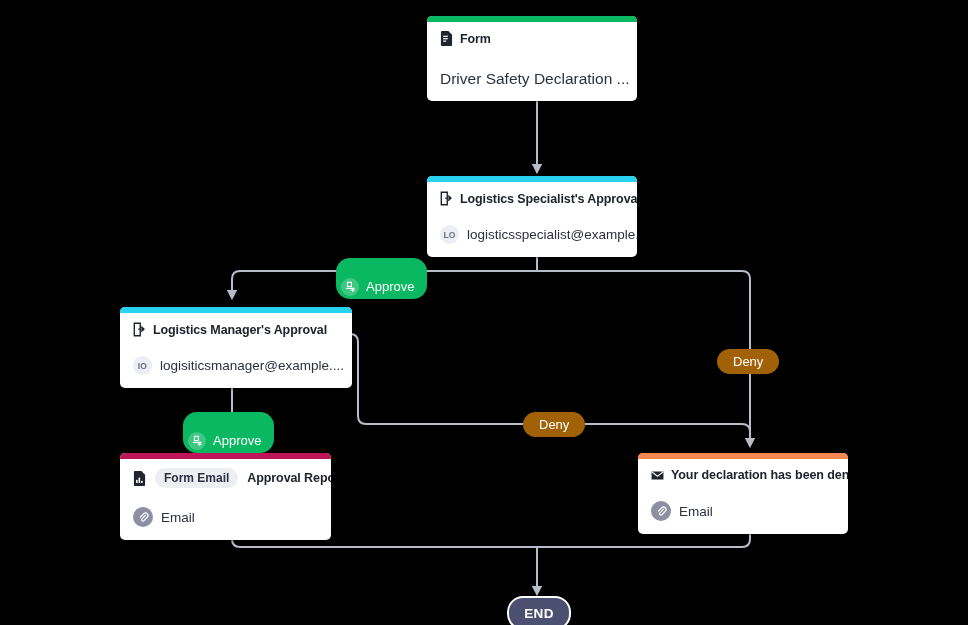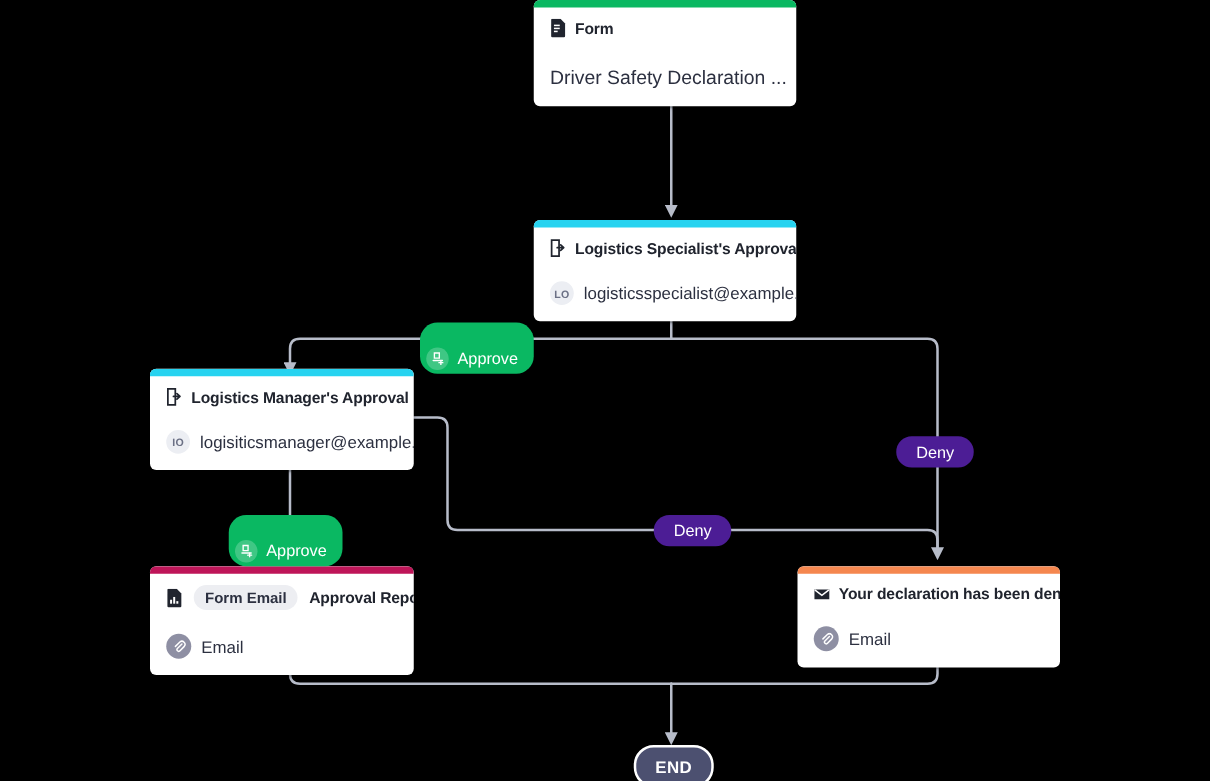--- a/index.html
+++ b/index.html
@@ -124,21 +124,21 @@
     padding: 16px 13px 0 5px;
     color: #ffffff;
     font-size: 13px;
     z-index: 8;
     white-space: nowrap;
   }
   .pill.no-icon {
     padding: 0 16px;
   }
   .pill-approve { background: #0ab862; }
-  .pill-deny { background: #4c1d95; align-items: center; }
+  .pill-deny { background: #a16207; align-items: center; }
   .pill-icon {
     width: 18px;
     height: 18px;
     border-radius: 50%;
     background: rgba(255,255,255,0.22);
     display: flex;
     align-items: center;
     justify-content: center;
     margin-right: 7px;
     flex: 0 0 auto;
@@ -188,21 +188,21 @@
       <path d="M 331 334 L 350 334 Q 358 334 358 342 L 358 416 Q 358 424 366 424 L 742 424 Q 750 424 750 432 L 750 444"></path>
 
       <path d="M 232 520 L 232 539 Q 232 547 240 547 L 537 547"></path>
 
       <path d="M 750 520 L 750 539 Q 750 547 742 547 L 537 547"></path>
 
       <path d="M 537 547 L 537 592" marker-end="url(#arrow)"></path>
     </g>
   </svg>
 
-  <div class="node" style="left:427px; top:0px; width:210px;">
+  <div class="node" style="left:427px; top:16px; width:210px;">
     <div class="node-bar" style="background:#0ab862;"></div>
     <div class="node-body">
       <div class="row row-title">
         <span class="glyph">
           <svg width="13" height="15" viewBox="0 0 14 16">
             <path d="M2 0 h7 l4 4 v11 a1 1 0 0 1 -1 1 H2 a1 1 0 0 1 -1 -1 V1 a1 1 0 0 1 1 -1 z" fill="#20242e"></path>
             <rect x="3.4" y="5" width="5" height="1.3" fill="#ffffff"></rect>
             <rect x="3.4" y="7.6" width="5" height="1.3" fill="#ffffff"></rect>
             <rect x="3.4" y="10.2" width="3.2" height="1.3" fill="#ffffff"></rect>
           </svg>
@@ -225,21 +225,21 @@
         </span>
         <span class="title-text">Logistics Specialist's Approval</span>
       </div>
       <div class="row row-sub">
         <span class="avatar">LO</span>
         <span class="sub-text">logisticsspecialist@example....</span>
       </div>
     </div>
   </div>
 
-  <div class="node" style="left:120px; top:295px; width:211px;">
+  <div class="node" style="left:120px; top:307px; width:232px;">
     <div class="node-bar" style="background:#27d3f0;"></div>
     <div class="node-body">
       <div class="row row-title">
         <span class="glyph">
           <svg width="13" height="15" viewBox="0 0 14 16">
             <path d="M1.4 1.2 h6.4 v13.6 H1.4 z" fill="none" stroke="#20242e" stroke-width="1.5"></path>
             <path d="M6.2 7.6 h5.2 M9.2 5.2 l2.6 2.4 l-2.6 2.4" fill="none" stroke="#20242e" stroke-width="1.5" stroke-linecap="round" stroke-linejoin="round"></path>
           </svg>
         </span>
         <span class="title-text">Logistics Manager's Approval</span>

